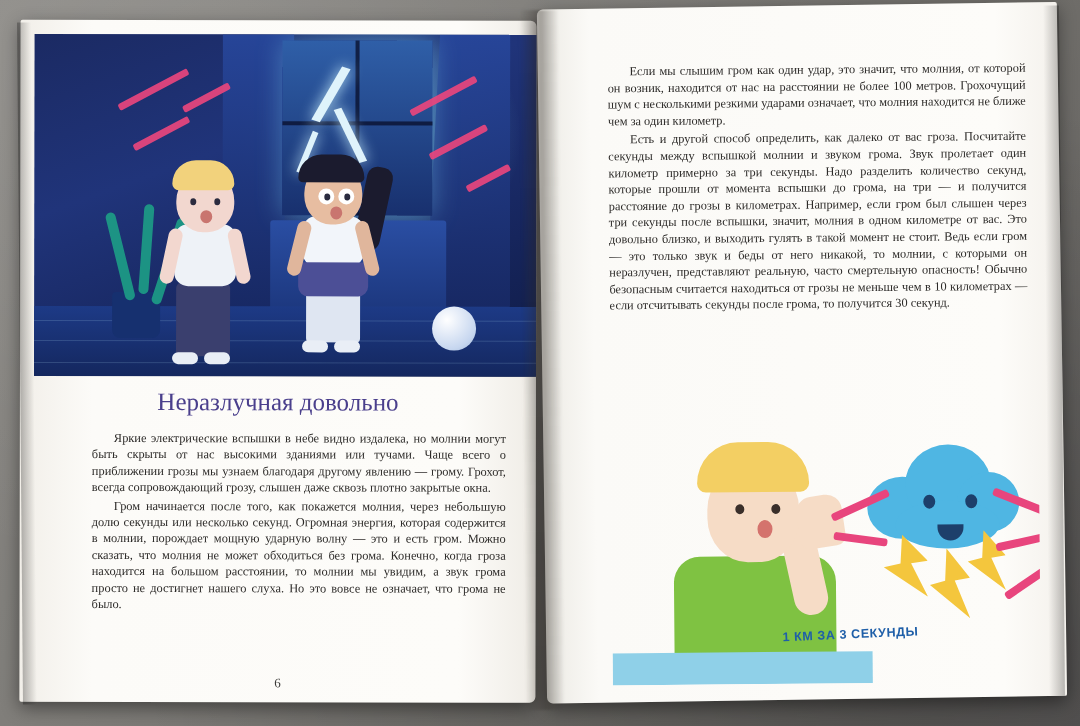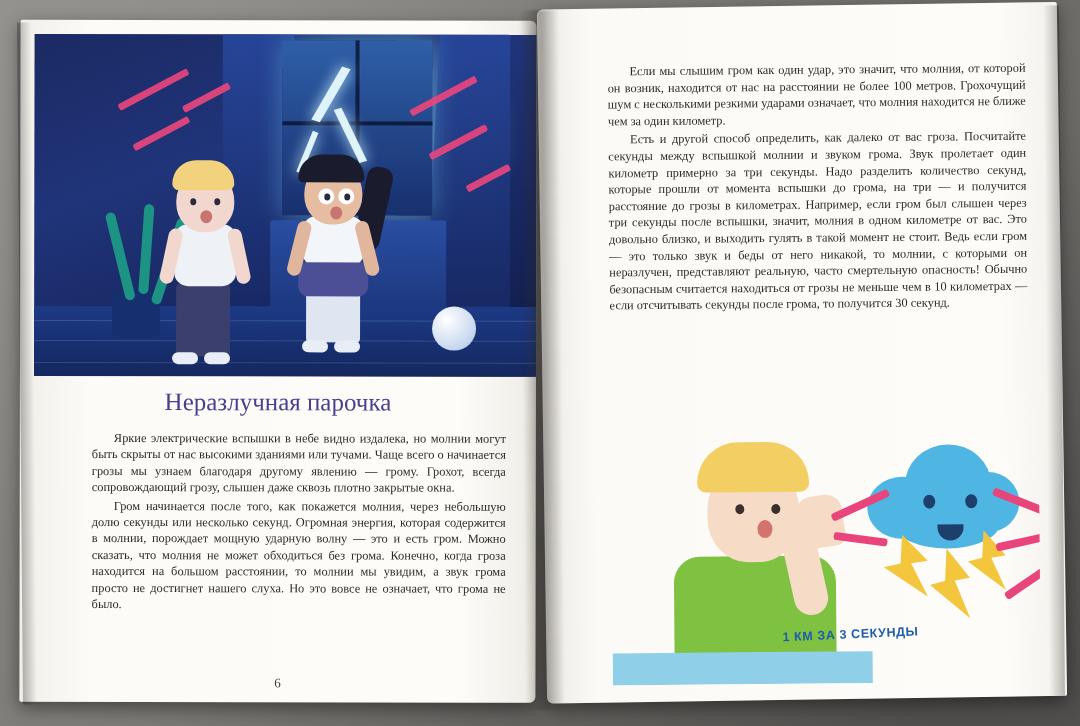--- a/index.html
+++ b/index.html
@@ -385,24 +385,24 @@
           <div class="head" style="left:2px; top:4px; background:#e7bda1;"></div>
           <div style="position:absolute; left:-4px; top:-4px; width:66px; height:28px; background:#1b1b2e; border-radius:30px 30px 6px 6px;"></div>
           <div class="eye" style="left:16px; top:30px; background:#fff; width:16px; height:16px; border-radius:50%;"></div>
           <div class="eye" style="left:36px; top:30px; background:#fff; width:16px; height:16px; border-radius:50%;"></div>
           <div class="eye" style="left:22px; top:35px;"></div>
           <div class="eye" style="left:42px; top:35px;"></div>
           <div class="mouth" style="left:28px; top:48px;"></div>
         </div>
       </div>
 
-      <div class="title-left">Неразлучная парочка</div>
+      <div class="title-left">Неразлучная довольно</div>
 
       <div class="text-left">
-        <p>Яркие электрические вспышки в небе видно издалека, но молнии могут быть скрыты от нас высокими зданиями или тучами. Чаще всего о начинается грозы мы узнаем благодаря другому явлению — грому. Грохот, всегда сопровождающий грозу, слышен даже сквозь плотно закрытые окна.</p>
+        <p>Яркие электрические вспышки в небе видно издалека, но молнии могут быть скрыты от нас высокими зданиями или тучами. Чаще всего о приближении грозы мы узнаем благодаря другому явлению — грому. Грохот, всегда сопровождающий грозу, слышен даже сквозь плотно закрытые окна.</p>
         <p>Гром начинается после того, как покажется молния, через небольшую долю секунды или несколько секунд. Огромная энергия, которая содержится в молнии, порождает мощную ударную волну — это и есть гром. Можно сказать, что молния не может обходиться без грома. Конечно, когда гроза находится на большом расстоянии, то молнии мы увидим, а звук грома просто не достигнет нашего слуха. Но это вовсе не означает, что грома не было.</p>
       </div>
 
       <div class="folio">6</div>
     </div>
 
     <div class="page-leaf leaf-right"></div>
 
     <div class="text-right">
       <p>Если мы слышим гром как один удар, это значит, что молния, от которой он возник, находится от нас на расстоянии не более 100 метров. Грохочущий шум с несколькими резкими ударами означает, что молния находится не ближе чем за один километр.</p>

